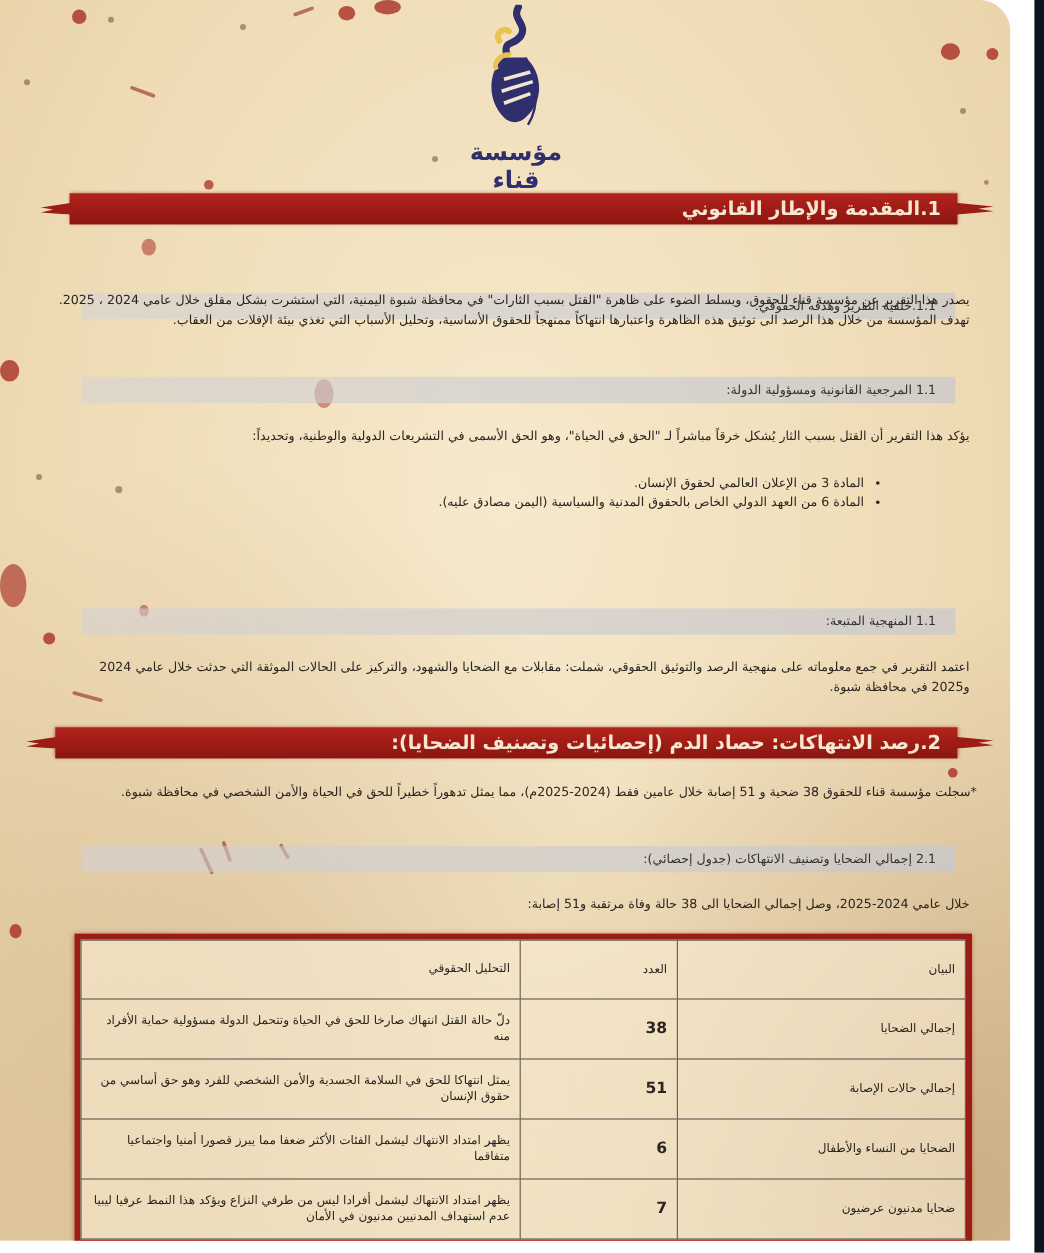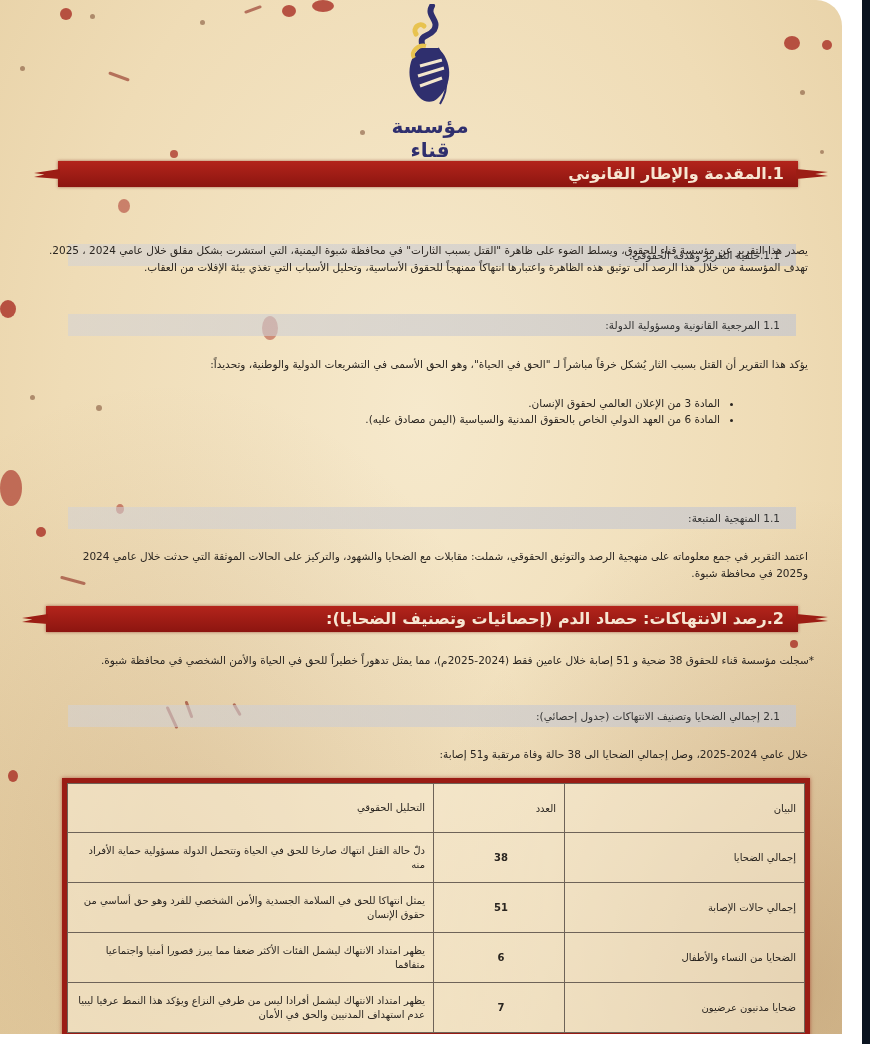--- a/index.html
+++ b/index.html
@@ -61,21 +61,21 @@
     border:5px solid #9a1c14;
     box-shadow:0 0 4px rgba(150,30,20,0.6);
     background:rgba(248,236,212,0.6);
   }
   table { width:100%; height:100%; border-collapse:collapse; direction:rtl; }
   td, th { border:1px solid #6e6358; font-size:10px; color:#2a2520; padding:4px 8px; vertical-align:middle; }
   th { font-weight:normal; height:40px; }
   .col-label { width:223px; text-align:right; }
   .col-count { width:110px; text-align:right; }
   .col-analysis { text-align:right; line-height:14px; }
-  .num { font-weight:bold; font-size:10px; text-align:center; padding-left:12px; }
+  .num { font-weight:bold; font-size:13px; text-align:right; padding-left:12px; }
 </style>
 </head>
 <body>
 
 <div class="page">
 
   <div class="splat" style="left:60px;top:8px;width:12px;height:12px;"></div>
   <div class="splat" style="left:282px;top:5px;width:14px;height:12px;"></div>
   <div class="splat" style="left:312px;top:0px;width:22px;height:12px;"></div>
   <div class="splat" style="left:784px;top:36px;width:16px;height:14px;"></div>
@@ -159,20 +159,20 @@
           <td class="col-analysis">يمثل انتهاكا للحق في السلامة الجسدية والأمن الشخصي للفرد وهو حق أساسي من حقوق الإنسان</td>
         </tr>
         <tr>
           <td class="col-label">الضحايا من النساء والأطفال</td>
           <td class="col-count num">6</td>
           <td class="col-analysis">يظهر امتداد الانتهاك ليشمل الفئات الأكثر ضعفا مما يبرز قصورا أمنيا واجتماعيا متفاقما</td>
         </tr>
         <tr>
           <td class="col-label">ضحايا مدنيون عرضيون</td>
           <td class="col-count num">7</td>
-          <td class="col-analysis">يظهر امتداد الانتهاك ليشمل أفرادا ليس من طرفي النزاع ويؤكد هذا النمط عرفيا ليبيا عدم استهداف المدنيين والحق في الأمان</td>
+          <td class="col-analysis">يظهر امتداد الانتهاك ليشمل أفرادا ليس من طرفي النزاع ويؤكد هذا النمط عرفيا ليبيا عدم استهداف المدنيين مدنيون في الأمان</td>
         </tr>
       </tbody>
     </table>
   </div>
 </div>
 
 <div class="right-strip"></div>
 
 </body></html>

